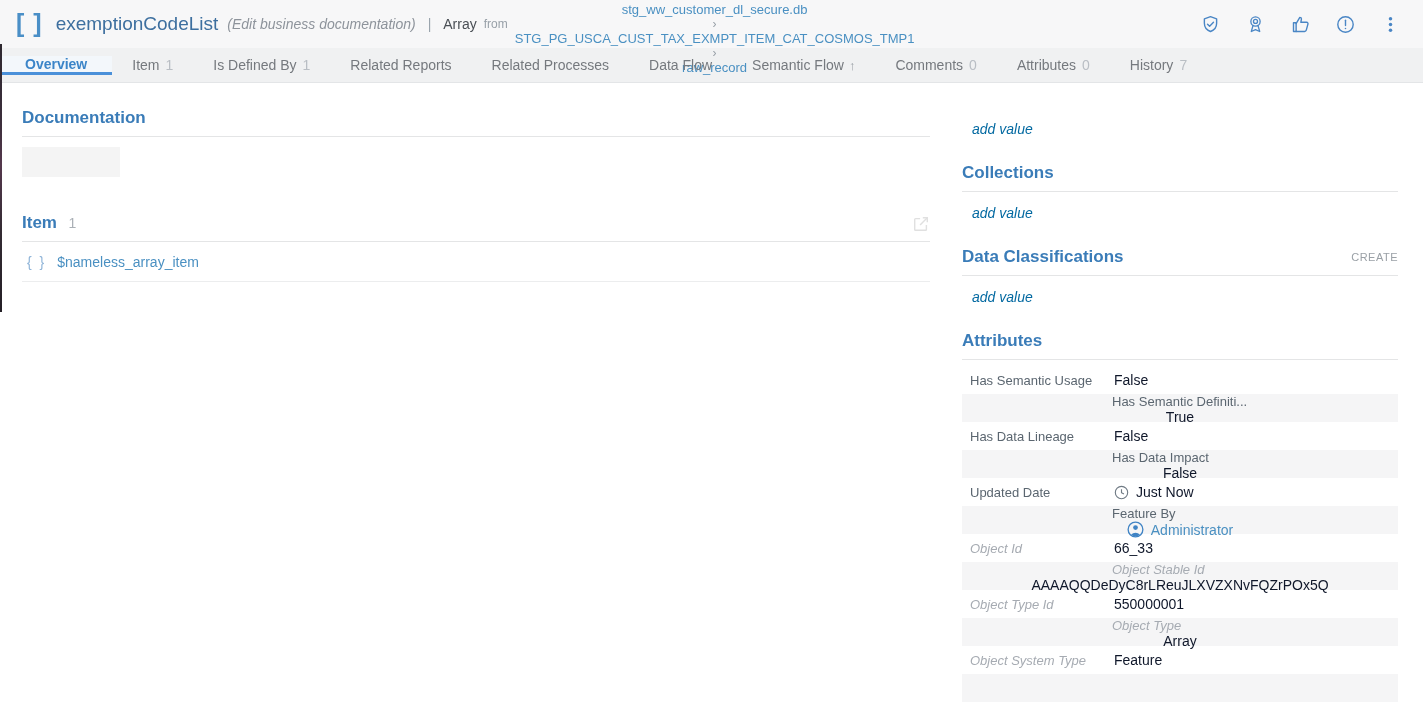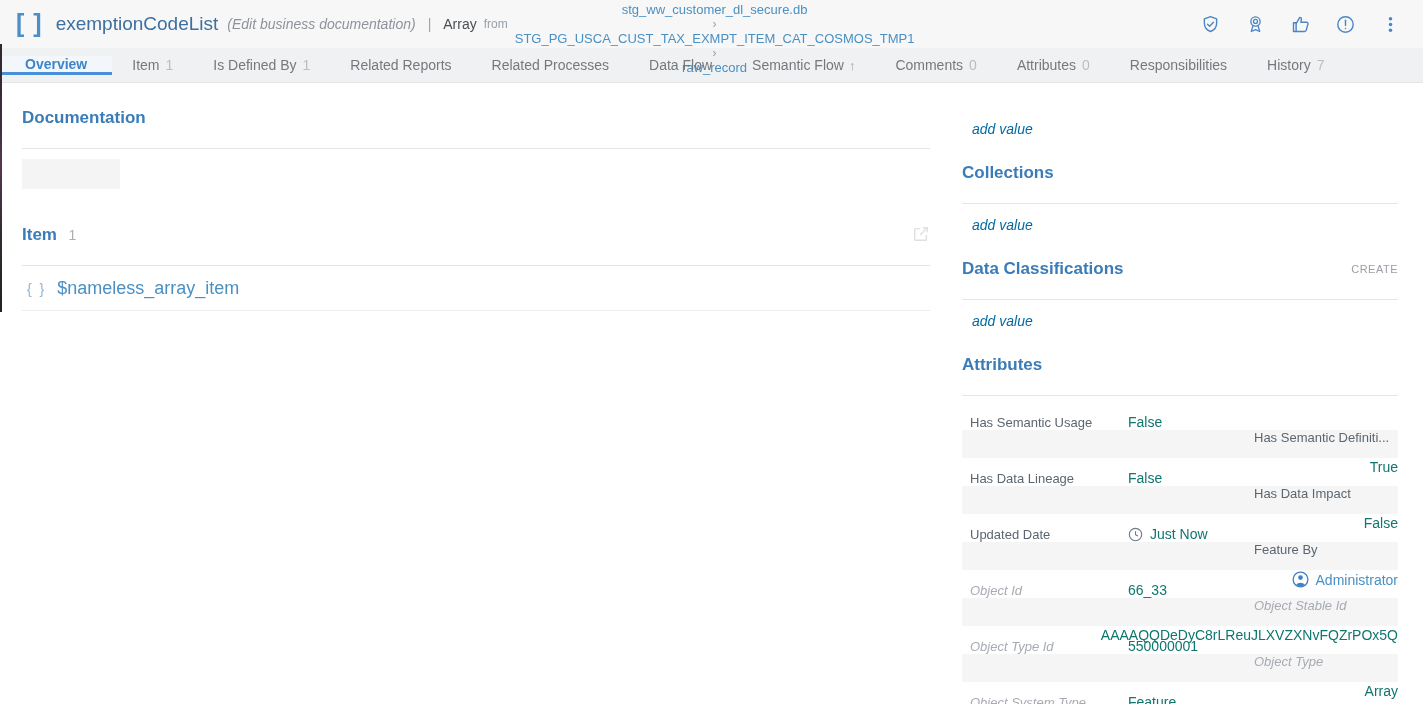--- a/index.html
+++ b/index.html
@@ -38,47 +38,47 @@
     background:#f3f7fb; color:#3c85c8; font-weight:bold;
     border-bottom:3px solid #4a90d9; padding:0 25px;
   }
 
   
   .content { display:flex; align-items:flex-start; }
   .left-col { margin:25px 0 0 22px; width:908px; }
   .right-col { margin:25px 0 0 32px; width:436px; }
 
   .section-head {
-    display:flex; justify-content:space-between;
-    border-bottom:1px solid #e4e5e6; padding-bottom:20px;
+    display:flex; align-items:flex-end; justify-content:space-between;
+    border-bottom:1px solid #e4e5e6; padding-bottom:8px;
   }
   .section-title { color:#3a7cb8; font-size:17px; font-weight:bold; }
   .section-count { color:#aab0b6; font-size:14px; font-weight:normal; margin-left:7px; }
   .create-btn { color:#9aa0a6; font-size:11px; letter-spacing:.5px; cursor:pointer; align-self:center; }
   .add-value { color:#0369a1; font-style:italic; font-size:14px; margin:13px 0 26px 10px; }
 
   .doc-placeholder { width:98px; height:30px; background:#f4f4f4; margin-top:10px; }
 
   .item-section { margin-top:36px; }
   .item-row {
     display:flex; align-items:center; padding:12px 5px 11px 5px;
     border-bottom:1px solid #ecedee; cursor:pointer;
   }
   .braces-icon { color:#8fb4d8; font-size:14px; margin-right:11px; letter-spacing:2px; }
-  .item-link { color:#4a90c2; font-size:18px; }
+  .item-link { color:#4a90c2; font-size:14px; }
   .extlink-icon { cursor:pointer; display:flex; }
 
   
   .attr-table { margin-top:6px; }
-  .attr-row { display:flex; align-items:flex-end; height:28px;gap:14px; }
+  .attr-row { display:flex; align-items:center; height:28px; }
   .attr-row.alt { background:#f5f5f6;flex-direction:column; }
   .attr-label { width:152px; padding-left:8px; flex-shrink:0; color:#5b6670; font-size:13px;
     white-space:nowrap; overflow:hidden; }
   .attr-label.muted { color:#a6abb2; font-style:italic; }
-  .attr-value { color:#0f766e; font-size:14px; display:flex; align-items:center; gap:7px;
+  .attr-value { color:#0f172a; font-size:14px; display:flex; align-items:center; gap:7px;
     white-space:nowrap; }
   .attr-value.link { color:#4a90c2; cursor:pointer; }
 
   .edge-artifact { position:absolute; left:0; top:44px; width:2px; height:268px;
     background:linear-gradient(#2e2830 0%, #3c2f3c 30%, #55384d 45%, #332b33 70%, #241f26 100%); }
 </style>
 </head>
 <body>
 
 <div class="edge-artifact"></div>
@@ -166,23 +166,20 @@
     </div>
     <div class="tab">
       <span>Comments</span>
       <span class="tab-count">0</span>
     </div>
     <div class="tab">
       <span>Attributes</span>
       <span class="tab-count">0</span>
     </div>
     <div class="tab">
-      <span>Responsibilities</span>
-    </div>
-    <div class="tab">
       <span>History</span>
       <span class="tab-count">7</span>
     </div>
   </div>
 
 <div class="content">
 
   <div class="left-col">
     <div class="doc-section">
       <div class="section-head">

